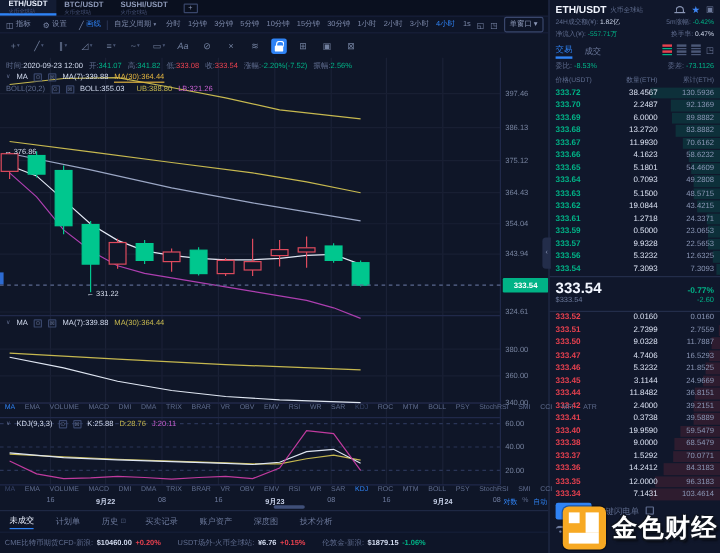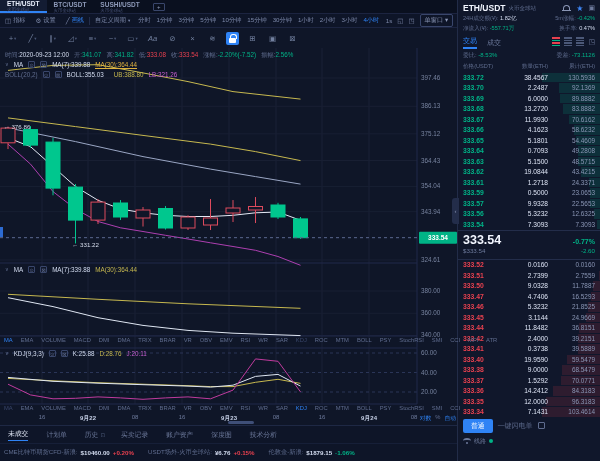--- a/index.html
+++ b/index.html
@@ -782,14 +782,22 @@
       <span class="lb">一键闪电单</span>
       <span class="chk"></span>
     </div>
     <div id="rp-status">
       <span class="wifi"></span>
       <span>线路</span>
       <span class="dot-ok"></span>
     </div>
   </div>
 
+  <div id="watermark">
+    <span id="wm-logo">
+        <s></s>
+        <s></s>
+        <s></s>
+      </span>
+    <span id="wm-text">金色财经</span>
+  </div>
 
 </div>
 
 </body></html>

